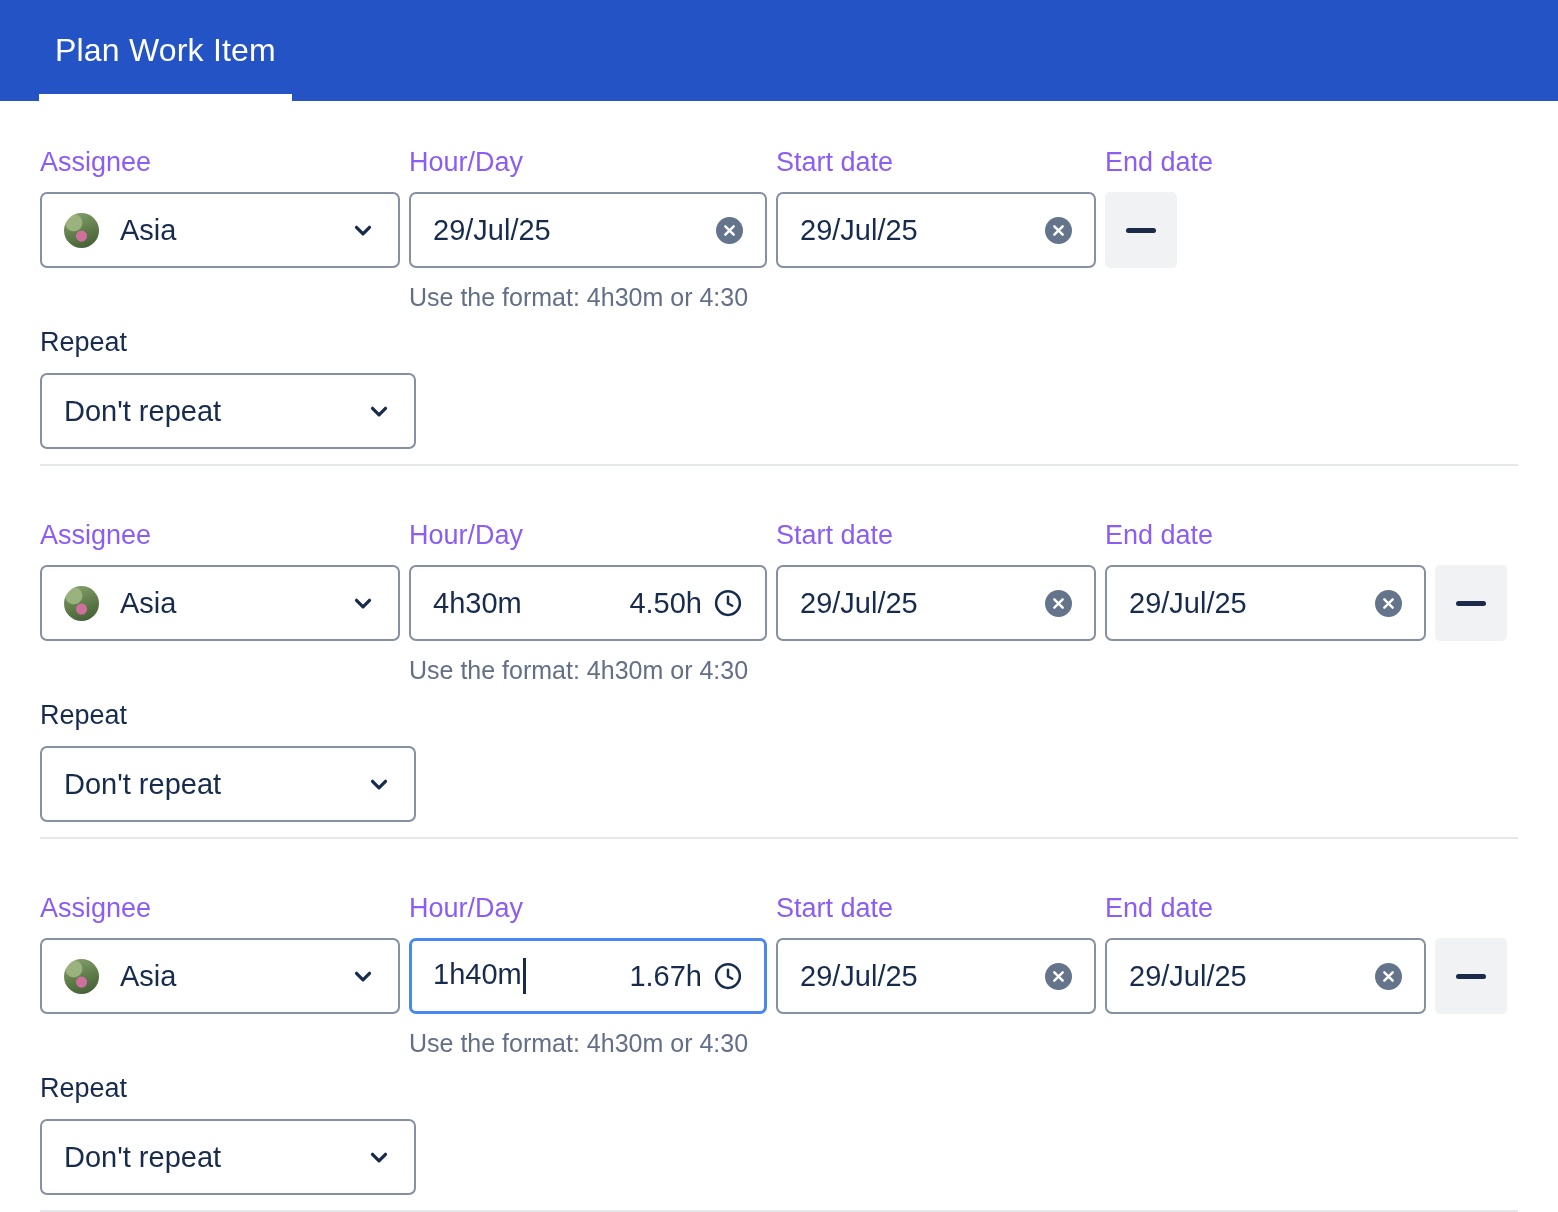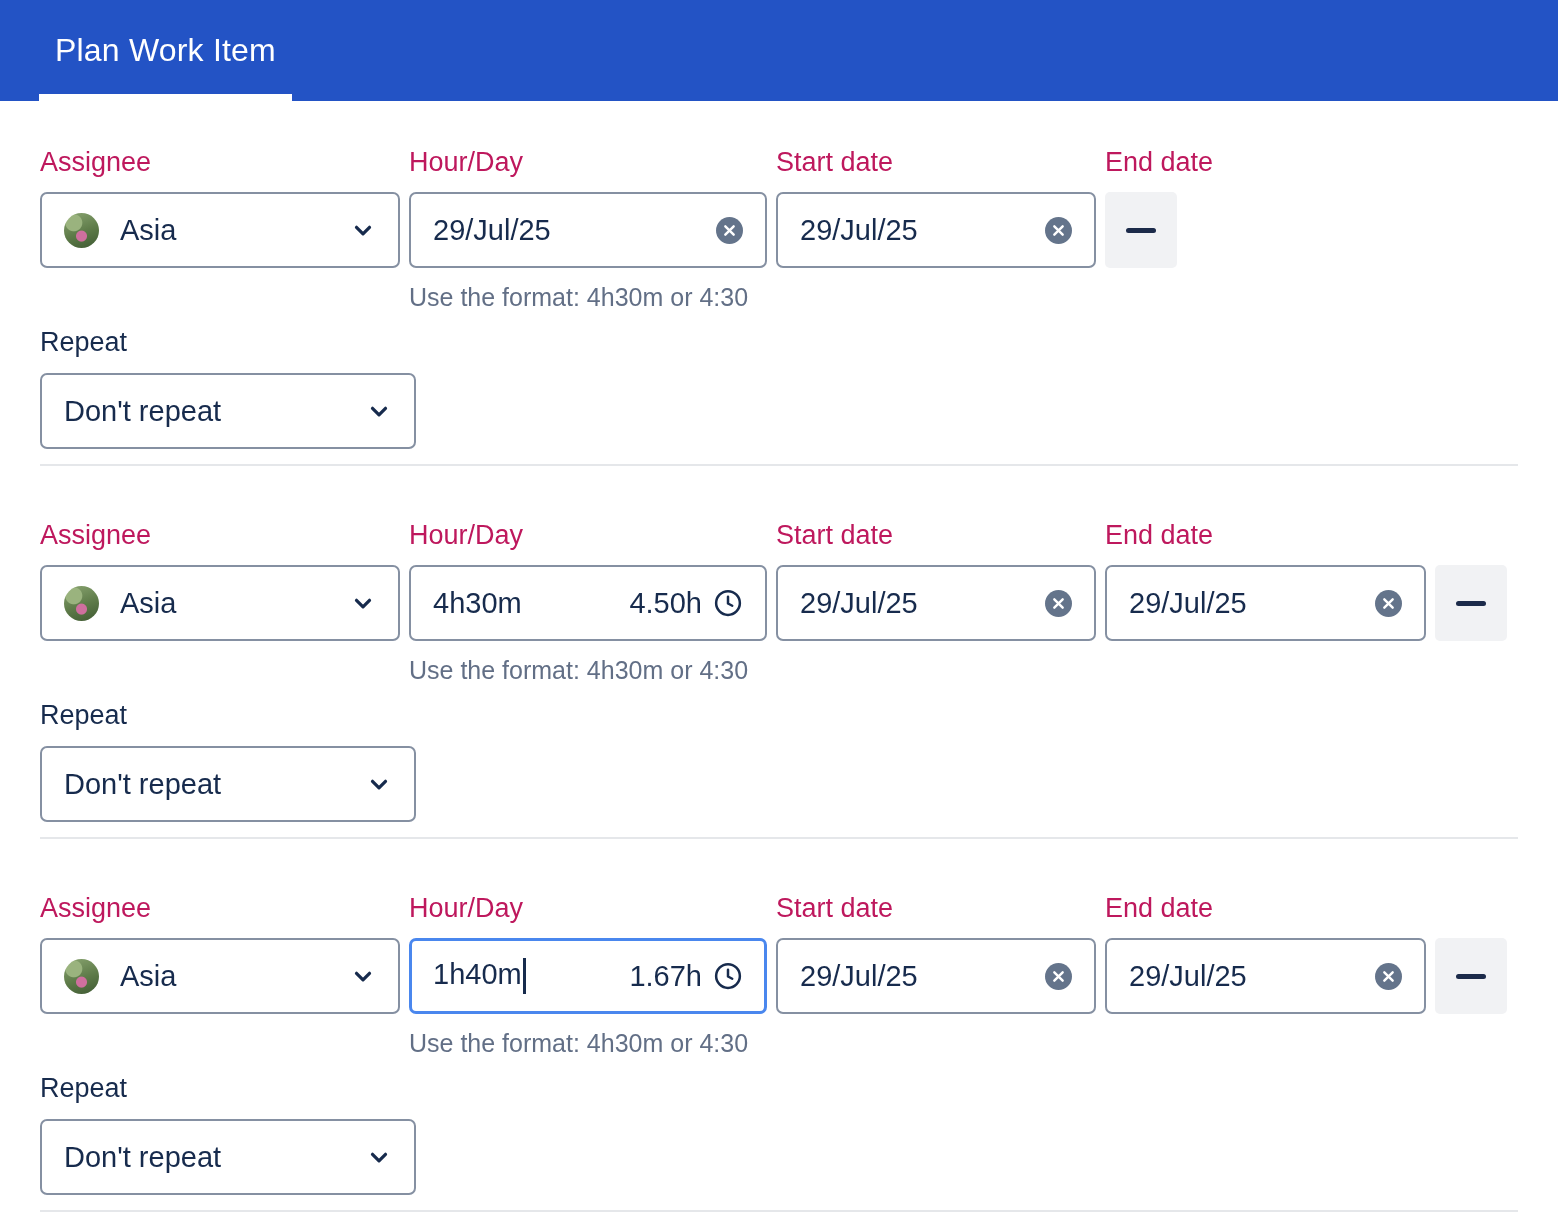--- a/index.html
+++ b/index.html
@@ -51,21 +51,21 @@
 
   .fields-grid {
     display: grid;
     grid-template-columns: 360px 358px 320px 321px 72px;
     column-gap: 9px;
   }
 
   .field-label {
     font-size: 27px;
     line-height: 27px;
-    color: #be185d;
+    color: #8b5cf6;
     margin-bottom: 16px;
     font-weight: 400;
   }
 
   .control {
     height: 76px;
     border: 2px solid #8590A2;
     border-radius: 7px;
     background: #ffffff;
     display: flex;

